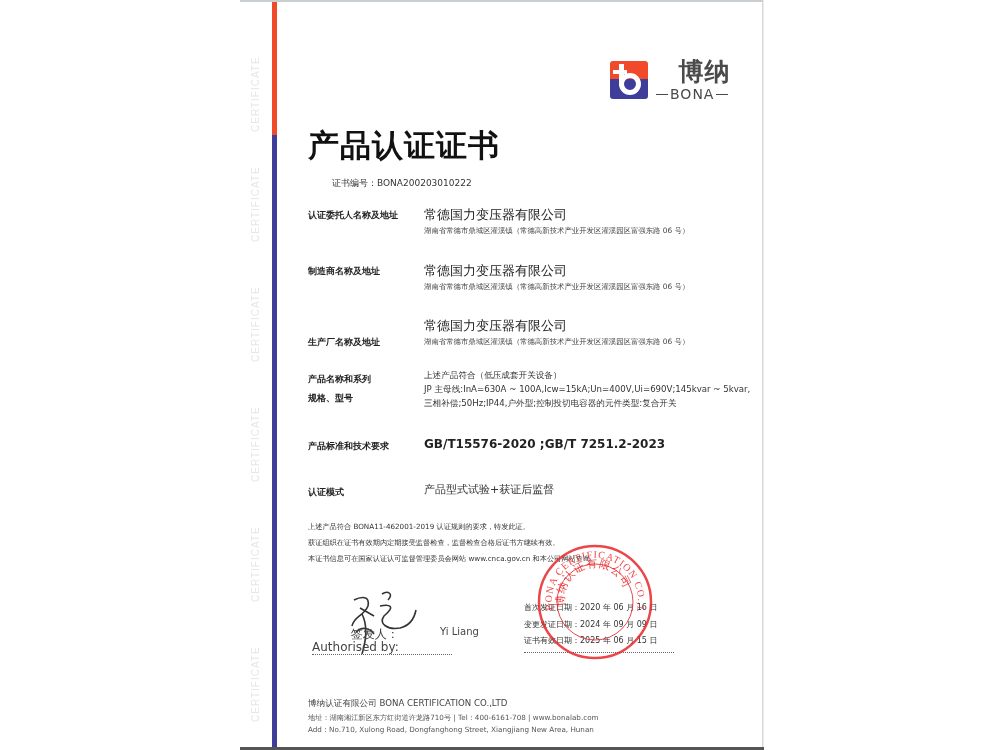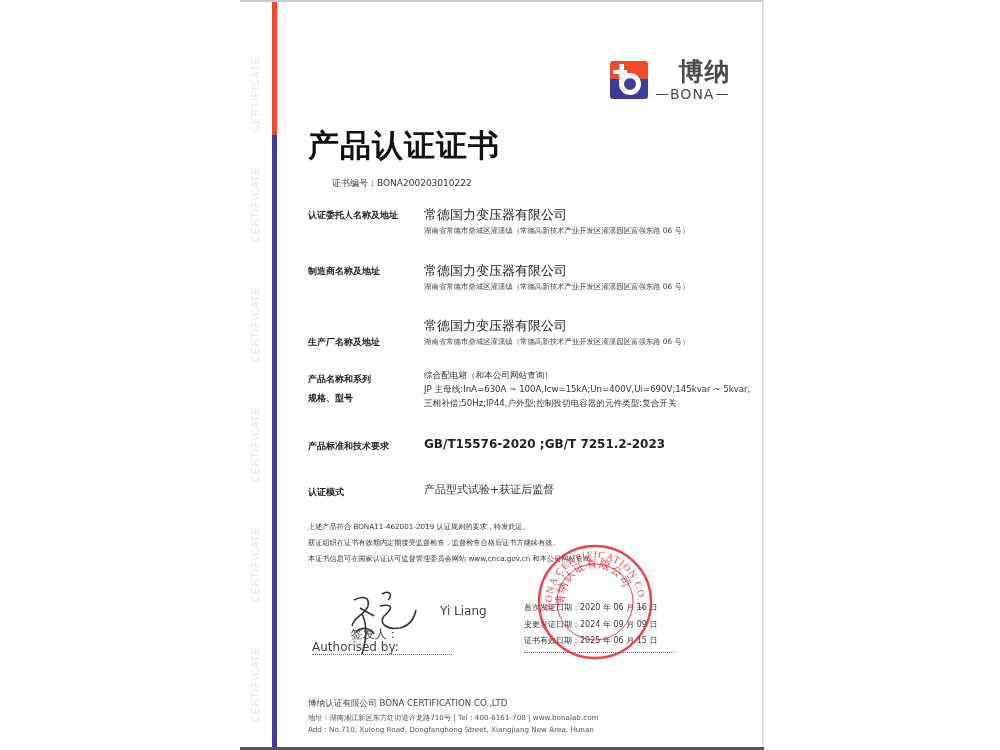--- a/index.html
+++ b/index.html
@@ -54,21 +54,21 @@
     .product { font-size: 8.6px; color: #333; line-height: 14px; white-space: nowrap; }
     .standard { font-size: 12px; font-weight: bold; color: #222; white-space: nowrap; }
     .mode { font-size: 11px; color: #333; white-space: nowrap; }
     .notes { position: absolute; left: 68px; top: 517px; font-size: 7.2px; color: #333; line-height: 16px; white-space: nowrap; }
     .dates { position: absolute; left: 284px; top: 598px; font-size: 8px; color: #333; line-height: 16.5px; white-space: nowrap; }
     .dates-line { position: absolute; left: 284px; top: 650px; width: 150px; border-top: 1px dotted #666; }
     .stamp {
       position: absolute; left: 297px; top: 542px; width: 116px; height: 116px;
     }
     .sign-label { position: absolute; left: 72px; top: 626px; font-size: 12px; color: #444; line-height: 13px; text-align: right; }
-    .sign-name { position: absolute; left: 200px; top: 602px; font-size: 12px; color: #444; }
+    .sign-name { position: absolute; left: 200px; top: 624px; font-size: 10px; color: #444; }
     .sign-line { position: absolute; left: 72px; top: 652px; width: 140px; border-top: 1px dotted #666; }
     .signature { position: absolute; left: 100px; top: 584px; width: 80px; height: 70px; }
     .footer { position: absolute; left: 68px; top: 696px; white-space: nowrap; }
     .footer-co { font-size: 8.6px; color: #444; }
     .footer-addr { font-size: 7.2px; color: #555; margin-top: 3px; }
     .footer-en { font-size: 7.2px; color: #555; margin-top: 2px; }
   </style>
 </head>
 <body>
 
@@ -121,21 +121,21 @@
     <div class="val">
       <div class="company">常德国力变压器有限公司</div>
       <div class="addr">湖南省常德市鼎城区灌溪镇（常德高新技术产业开发区灌溪园区富强东路 06 号）</div>
     </div>
   </div>
 
   <div class="row" style="top:366px">
     <div class="label" style="top:5px">产品名称和系列</div>
     <div class="label" style="top:24px">规格、型号</div>
     <div class="val product">
-      <div>综合配电箱（和本公司网站查询）</div>
+      <div>上述产品符合（低压成套开关设备）</div>
       <div>JP  主母线:InA=630A ~ 100A,Icw=15kA;Un=400V,Ui=690V;145kvar ~ 5kvar,</div>
       <div>三相补偿;50Hz;IP44,户外型;控制投切电容器的元件类型:复合开关</div>
     </div>
   </div>
 
   <div class="row" style="top:435px">
     <div class="label" style="top:3px">产品标准和技术要求</div>
     <div class="val standard">GB/T15576-2020 ;GB/T 7251.2-2023</div>
   </div>
 

